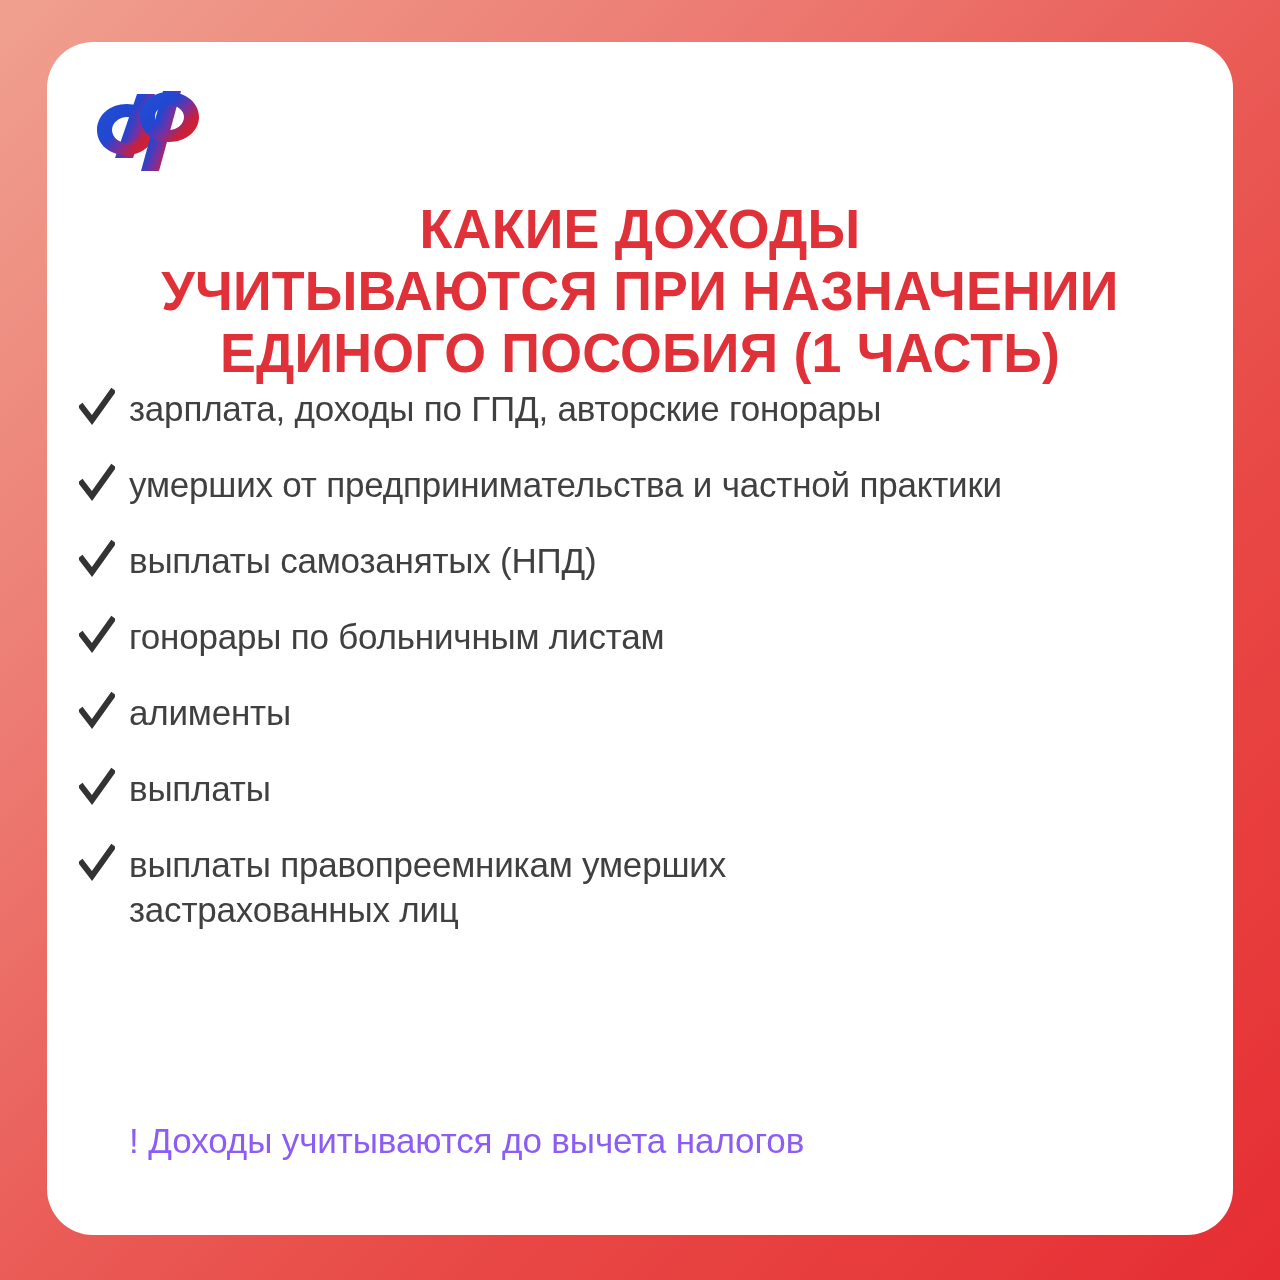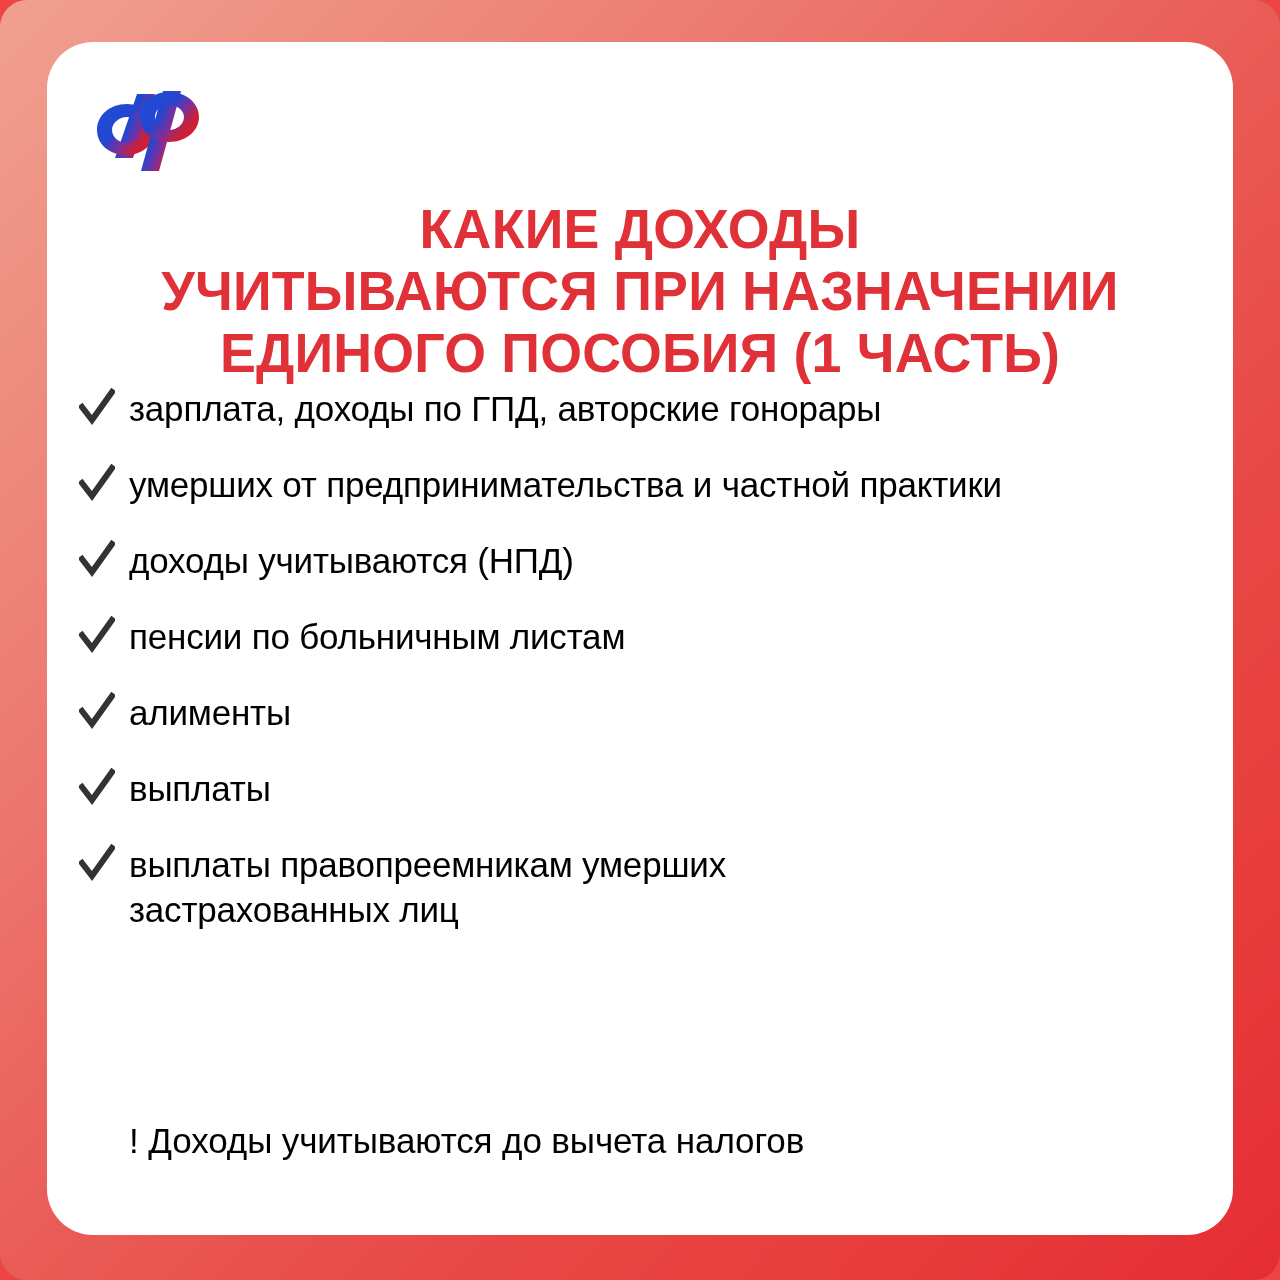--- a/index.html
+++ b/index.html
@@ -22,21 +22,20 @@
     height: 1280px;
     box-sizing: border-box;
     background: linear-gradient(135deg,
                 #f0a08f 0%,
                 #ee9183 12%,
                 #ec7a72 30%,
                 #ea5c57 50%,
                 #e84845 68%,
                 #e73c3c 84%,
                 #e52d33 100%);
-    border-radius: 27px;
   }
 
   
   #card {
     position: absolute;
     left: 47px;
     top: 42px;
     width: 1186px;
     height: 1193px;
     box-sizing: border-box;
@@ -83,21 +82,21 @@
     left: 26px;
     top: 344px;
     width: 1160px;
   }
 
   .list-item {
     position: relative;
     display: block;
     padding-left: 56px;
     margin-bottom: 31px;
-    color: #000000;
+    color: #404040;
     font-size: 35px;
     line-height: 45px;
     font-weight: normal;
     letter-spacing: -0.2px;
   }
   .list-item:last-child { margin-bottom: 0; }
 
   .check-icon {
     position: absolute;
     left: 6px;
@@ -109,21 +108,21 @@
     display: block;
     width: 36px;
     height: 40px;
   }
 
   
   .footer-note {
     position: absolute;
     left: 82px;
     top: 1042px;
-    color: #000000;
+    color: #8b5cf6;
     font-size: 35px;
     line-height: 44px;
     font-weight: normal;
     letter-spacing: -0.1px;
     white-space: nowrap;
   }
 </style>
 </head>
 <body>
 
@@ -182,30 +181,30 @@
         </span>
         <span>умерших от предпринимательства и частной практики</span>
       </li>
 
       <li class="list-item">
         <span class="check-icon">
           <svg viewBox="0 0 36 40" xmlns="http://www.w3.org/2000/svg" aria-hidden="true">
             <path d="M3 20 L13 33 L33 5" fill="none" stroke="#333333" stroke-width="6" stroke-linecap="square" stroke-linejoin="miter"></path>
           </svg>
         </span>
-        <span>доходы учитываются (НПД)</span>
-      </li>
-
-      <li class="list-item">
-        <span class="check-icon">
-          <svg viewBox="0 0 36 40" xmlns="http://www.w3.org/2000/svg" aria-hidden="true">
-            <path d="M3 20 L13 33 L33 5" fill="none" stroke="#333333" stroke-width="6" stroke-linecap="square" stroke-linejoin="miter"></path>
-          </svg>
-        </span>
-        <span>пенсии по больничным листам</span>
+        <span>выплаты самозанятых (НПД)</span>
+      </li>
+
+      <li class="list-item">
+        <span class="check-icon">
+          <svg viewBox="0 0 36 40" xmlns="http://www.w3.org/2000/svg" aria-hidden="true">
+            <path d="M3 20 L13 33 L33 5" fill="none" stroke="#333333" stroke-width="6" stroke-linecap="square" stroke-linejoin="miter"></path>
+          </svg>
+        </span>
+        <span>гонорары по больничным листам</span>
       </li>
 
 
       <li class="list-item">
         <span class="check-icon">
           <svg viewBox="0 0 36 40" xmlns="http://www.w3.org/2000/svg" aria-hidden="true">
             <path d="M3 20 L13 33 L33 5" fill="none" stroke="#333333" stroke-width="6" stroke-linecap="square" stroke-linejoin="miter"></path>
           </svg>
         </span>
         <span>алименты</span>

